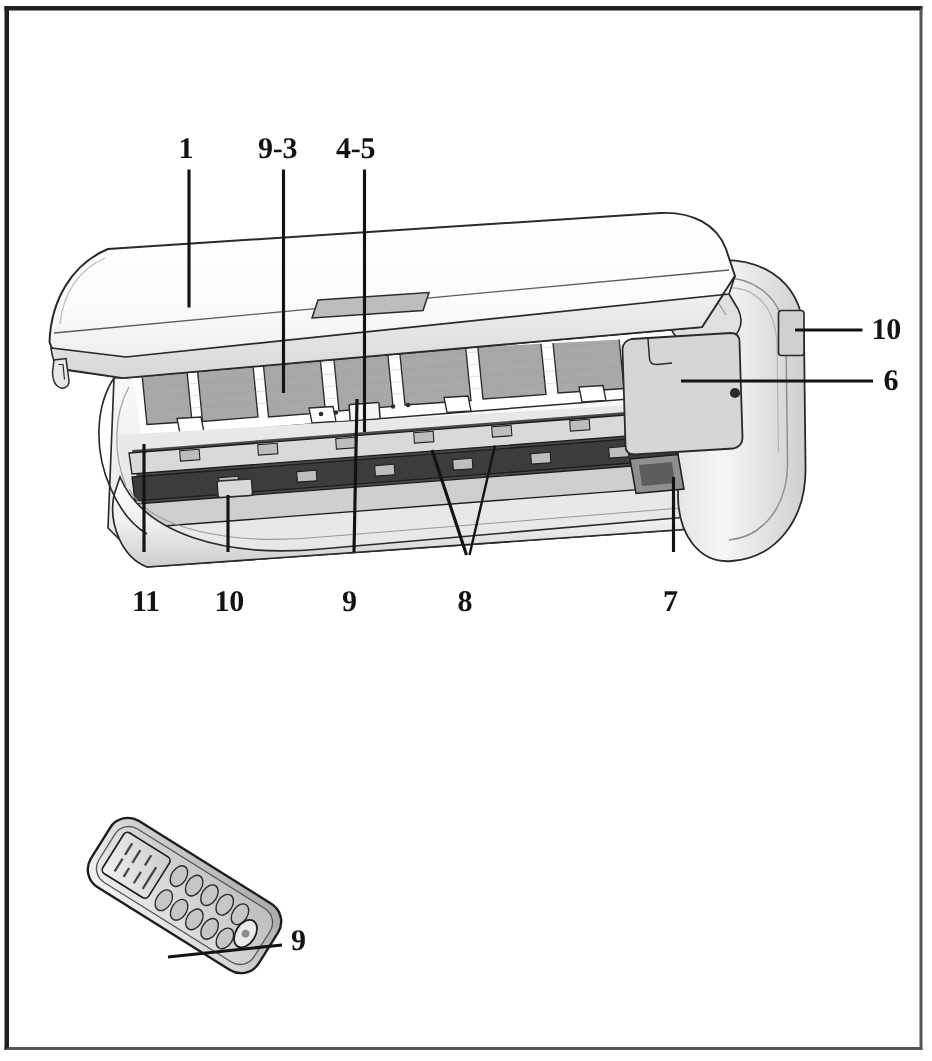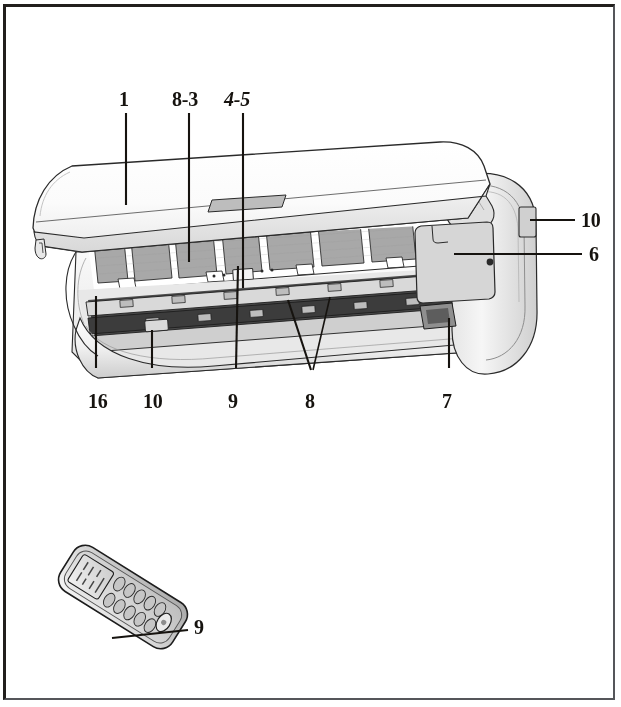--- a/index.html
+++ b/index.html
@@ -286,24 +286,24 @@
       <line x1="236" y1="368" x2="238" y2="266"></line>
       <line x1="311" y1="370" x2="288" y2="300"></line>
       <line x1="313" y1="370" x2="330" y2="297" stroke-width="1.6"></line>
       <line x1="449" y1="368" x2="449" y2="318"></line>
 
       <line x1="188" y1="630" x2="112" y2="638"></line>
     </g>
   </svg>
 
   <div class="callout" style="left:119px; top:89px;">1</div>
-  <div class="callout" style="left:172px; top:89px;">8-3</div>
-  <div class="callout" style="left:224px; top:89px;font-style:italic;">4-5</div>
+  <div class="callout" style="left:172px; top:89px;">9-3</div>
+  <div class="callout" style="left:224px; top:89px;">4-5</div>
   <div class="callout" style="left:581px; top:210px;">10</div>
   <div class="callout" style="left:589px; top:244px;">6</div>
-  <div class="callout" style="left:88px;  top:391px;">16</div>
+  <div class="callout" style="left:88px;  top:391px;">11</div>
   <div class="callout" style="left:143px; top:391px;">10</div>
   <div class="callout" style="left:228px; top:391px;">9</div>
   <div class="callout" style="left:305px; top:391px;">8</div>
   <div class="callout" style="left:442px; top:391px;">7</div>
   <div class="callout" style="left:194px; top:617px;">9</div>
 
 </div>
 
 </body></html>

